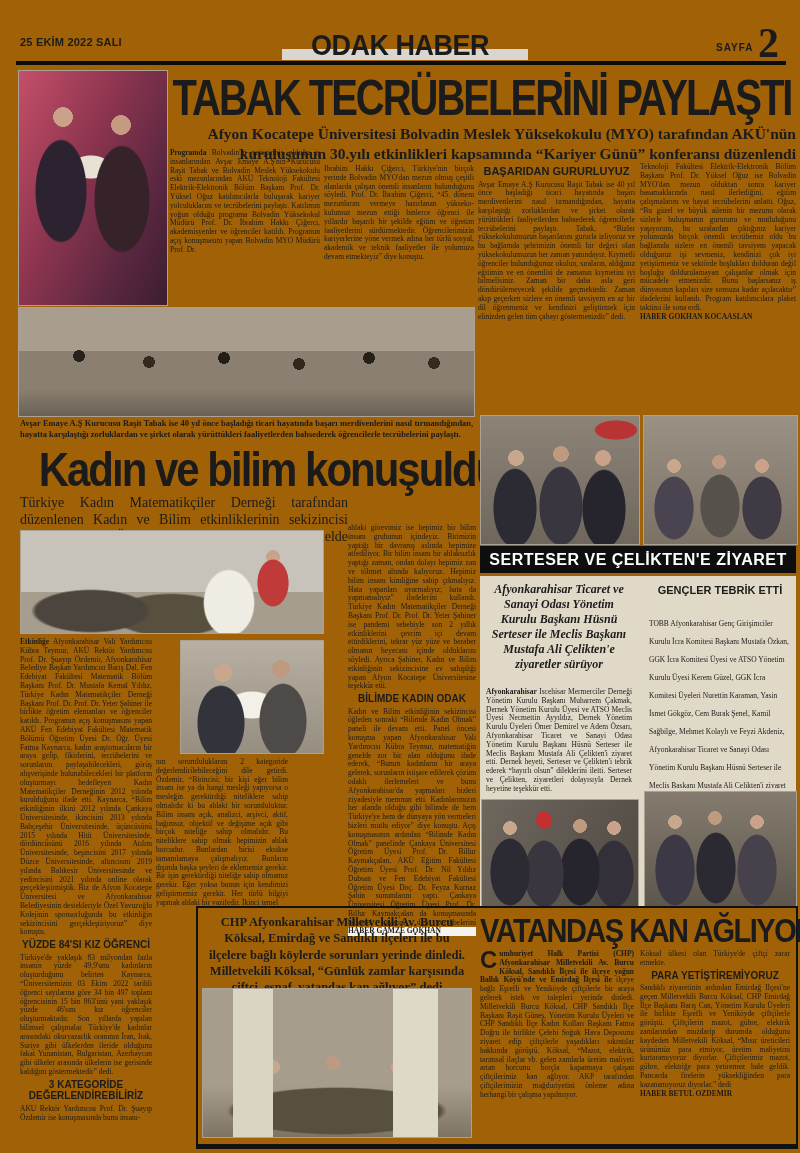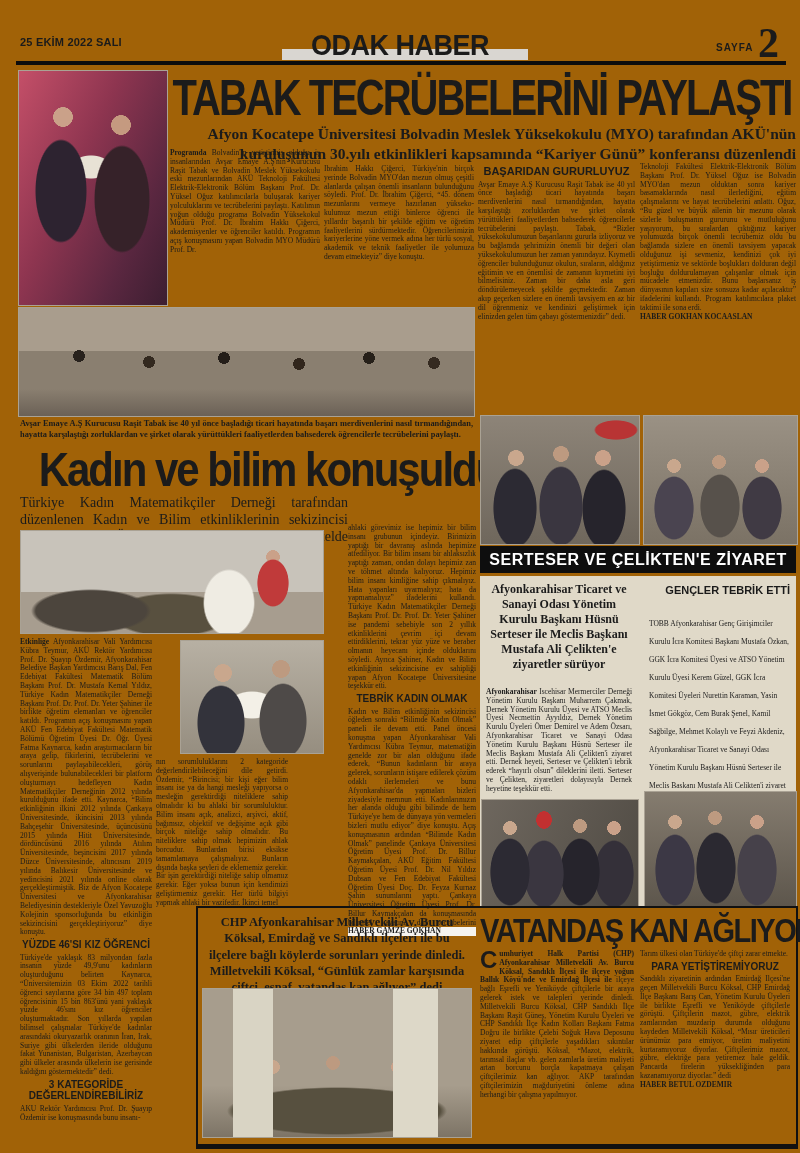--- a/index.html
+++ b/index.html
@@ -157,72 +157,72 @@
   <div>
     <div class="abs h-kadin" style="left:14px;top:442px;">Kadın ve bilim konuşuldu</div>
     <div class="abs sub-kadin" style="left:20px;top:494px;">Türkiye Kadın Matematikçiler Derneği tarafından düzenlenen Kadın ve Bilim etkinliklerinin sekizincisi Afyon Kocatepe Üniversitesi ev sahipliğinde Afbel Otelde gerçekleştirildi</div>
 
     <div class="abs ph ph-podium" style="left:20px;top:530px;width:302px;height:102px;"></div>
 
     <div class="abs" style="left:20px;top:638px;width:132px;height:514px;overflow:hidden;">
       <div class="bodytext">
         <span class="lead">Etkinliğe</span><span> Afyonkarahisar Vali Yardımcısı Kübra Teymur, AKÜ Rektör Yardımcısı Prof. Dr. Şuayıp Özdemir, Afyonkarahisar Belediye Başkan Yardımcısı Barış Dal, Fen Edebiyat Fakültesi Matematik Bölüm Başkanı Prof. Dr. Mustafa Kemal Yıldız, Türkiye Kadın Matematikçiler Derneği Başkanı Prof. Dr. Prof. Dr. Yeter Şahiner ile birlikte öğretim elemanları ve öğrenciler katıldı. Programın açış konuşmasını yapan AKÜ Fen Edebiyat Fakültesi Matematik Bölümü Öğretim Üyesi Dr. Öğr. Üyesi Fatma Kaynarca, kadın araştırmacıların bir araya gelip, fikirlerini, tecrübelerini ve sorunlarını paylaşabilecekleri, görüş alışverişinde bulunabilecekleri bir platform oluşturmayı hedefleyen Kadın Matematikçiler Derneğinin 2012 yılında kurulduğunu ifade etti. Kaynarca, “Bilim etkinliğinin ilkini 2012 yılında Çankaya Üniversitesinde, ikincisini 2013 yılında Bahçeşehir Üniversitesinde, üçüncüsünü 2015 yılında Hitit Üniversitesinde, dördüncüsünü 2016 yılında Atılım Üniversitesinde, beşincisini 2017 yılında Düzce Üniversitesinde, altıncısını 2019 yılında Balıkesir Üniversitesinde ve yedincisini 2021 yılında online olarak gerçekleştirmiştik. Biz de Afyon Kocatepe Üniversitesi ve Afyonkarahisar Belediyesinin destekleriyle Özel Yavuzoğlu Kolejinin sponsorluğunda bu etkinliğin sekizincisini gerçekleştiriyoruz” diye konuştu.</span>
       </div>
-      <div class="colhead sm">YÜZDE 46'SI KIZ ÖĞRENCİ</div>
+      <div class="colhead sm">YÜZDE 84'SI KIZ ÖĞRENCİ</div>
       <div class="bodytext">Türkiye'de yaklaşık 83 milyondan fazla insanın yüzde 49,9'unu kadınların oluşturduğunu belirten Kaynarca, “Üniversitemizin 03 Ekim 2022 tarihli öğrenci sayılarına göre 34 bin 497 toplam öğrencisinin 15 bin 863'ünü yani yaklaşık yüzde 46'sını kız öğrenciler oluşturmaktadır. Son yıllarda yapılan bilimsel çalışmalar Türkiye'de kadınlar arasındaki okuryazarlık oranının İran, Irak, Suriye gibi ülkelerden ileride olduğunu fakat Yunanistan, Bulgaristan, Azerbaycan gibi ülkeler arasında ülkelerin ise gerisinde kaldığını göstermektedir” dedi.</div>
       <div class="colhead sm">3 KATEGORİDE DEĞERLENDİREBİLİRİZ</div>
       <div class="bodytext">AKÜ Rektör Yardımcısı Prof. Dr. Şuayıp Özdemir ise konuşmasında bunu insanı-</div>
     </div>
 
     <div class="abs ph ph-cert" style="left:180px;top:640px;width:142px;height:112px;"></div>
     <div class="abs bodytext" style="left:156px;top:758px;width:132px;height:150px;">nın sorumluluklarını 2 kategoride değerlendirilebileceğini dile getirdi. Özdemir, “Birincisi; bir kişi eğer bilim insanı ise ya da hangi mesleği yapıyorsa o mesleğin gerektirdiği niteliklere sahip olmalıdır ki bu ahlaki bir sorumluluktur. Bilim insanı açık, analizci, arşivci, aktif, bağımsız, objektif ve değişime açık gibi birçok niteliğe sahip olmalıdır. Bu niteliklere sahip olmak hepimizin ahlak borcudur. Bunlardan birisi eksikse tamamlamaya çalışmalıyız. Bunların dışında başka şeyleri de eklememiz gerekir. Bir işin gerektirdiği niteliğe sahip olmamız gerekir. Eğer yoksa bunun için kendimizi geliştirmemiz gerekir. Her türlü bilgiyi yapmak ahlaki bir vazifedir. İkinci temel</div>
 
     <div class="abs" style="left:348px;top:476px;width:128px;height:412px;overflow:hidden;margin-top:48px;">
       <div class="bodytext">ahlaki görevimiz ise hepimiz bir bilim insanı grubunun içindeyiz. Birimizin yaptığı bir davranış aslında hepimize atfediliyor. Bir bilim insanı bir ahlaksızlık yaptığı zaman, ondan dolayı hepimiz zan ve töhmet altında kalıyoruz. Hepimiz bilim insanı kimliğine sahip çıkmalıyız. Hata yapanları uyarmalıyız; hata da yapmamalıyız” ifadelerini kullandı. Türkiye Kadın Matematikçiler Derneği Başkanı Prof. Dr. Prof. Dr. Yeter Şahiner ise pandemi sebebiyle son 2 yıllık etkinliklerini çevrim içi devam ettirdiklerini, tekrar yüz yüze ve beraber olmanın heyecanı içinde olduklarını söyledi. Ayrıca Şahiner, Kadın ve Bilim etkinliğinin sekizincisine ev sahipliği yapan Afyon Kocatepe Üniversitesine teşekkür etti.</div>
-      <div class="colhead sm">TEBRİK KADIN OLMAK</div>
+      <div class="colhead sm">BİLİMDE KADIN ODAK</div>
       <div class="bodytext">Kadın ve Bilim etkinliğinin sekizincisi öğleden sonraki “Bilimde Kadın Olmak” paneli ile devam etti. Panel öncesi konuşma yapan Afyonkarahisar Vali Yardımcısı Kübra Teymur, matematiğin genelde zor bir alan olduğunu ifade ederek, “Bunun kadınların bir araya gelerek, sorunların istişare edilerek çözüm odaklı ilerlemeleri ve bunu Afyonkarahisar'da yapmaları bizleri ziyadesiyle memnun etti. Kadınlarımızın her alanda olduğu gibi bilimde de hem Türkiye'ye hem de dünyaya yön vermeleri bizleri mutlu ediyor” diye konuştu. Açış konuşmasının ardından “Bilimde Kadın Olmak” panelinde Çankaya Üniversitesi Öğretim Üyesi Prof. Dr. Billur Kaymakçalan, AKÜ Eğitim Fakültesi Öğretim Üyesi Prof. Dr. Nil Yıldız Dubsan ve Fen Edebiyat Fakültesi Öğretim Üyesi Doç. Dr. Feyza Kurnaz Şahin sunumlarını yaptı. Çankaya Üniversitesi Öğretim Üyesi Prof. Dr. Billur Kaymakçalan da konuşmasında bilimsel hayatına dair tecrübelerini paylaştı. Bilim ve Kadın VIII etkinliği soru cevabın ardından tarihi Afyonkarahisar gezisi ile sona erdi.</div>
       <div class="bodytext byline" style="position:absolute;left:0;bottom:0;width:100%;background:#f5f3ef;">HABER GAMZE GÖKHAN</div>
     </div>
   </div>
 
   <div>
     <div class="abs ph ph-sert-top" style="left:480px;top:415px;width:158px;height:128px;"></div>
     <div class="abs ph ph-genc-top" style="left:643px;top:415px;width:153px;height:128px;"></div>
     <div class="abs bar-head" style="left:480px;top:546px;width:316px;height:27px;">SERTESER VE ÇELİKTEN'E ZİYARET</div>
     <div class="abs beige" style="left:480px;top:576px;width:316px;height:332px;"></div>
 
-    <div class="abs sub-serteser" style="left:486px;top:582px;width:146px;">Afyonkarahisar Ticaret ve Sanayi Odası Yönetim Kurulu Başkanı Hüsnü Serteser ile Meclis Başkanı Mustafa Ali Çelikten'e ziyaretler sürüyor</div>
+    <div class="abs sub-serteser" style="left:486px;top:582px;width:146px;font-style:italic;">Afyonkarahisar Ticaret ve Sanayi Odası Yönetim Kurulu Başkanı Hüsnü Serteser ile Meclis Başkanı Mustafa Ali Çelikten'e ziyaretler sürüyor</div>
     <div class="abs bodytext" style="left:486px;top:688px;width:146px;height:108px;">
       <span class="lead">Afyonkarahisar</span><span> İscehisar Mermerciler Derneği Yönetim Kurulu Başkanı Muharrem Çakmak, Dernek Yönetim Kurulu Üyesi ve ATSO Meclis Üyesi Necmettin Ayyıldız, Dernek Yönetim Kurulu Üyeleri Ömer Demirel ve Adem Özsarı, Afyonkarahisar Ticaret ve Sanayi Odası Yönetim Kurulu Başkanı Hüsnü Serteser ile Meclis Başkanı Mustafa Ali Çelikten'i ziyaret etti. Dernek heyeti, Serteser ve Çelikten'i tebrik ederek “hayırlı olsun” dileklerini iletti. Serteser ve Çelikten, ziyaretleri dolayısıyla Dernek heyetine teşekkür etti.</span>
     </div>
     <div class="abs ph ph-sert-bot" style="left:481px;top:799px;width:156px;height:107px;"></div>
   </div>
 
   <div>
-    <div class="abs colhead" style="left:650px;top:582px;width:140px;text-align:right;">GENÇLER TEBRİK ETTİ</div>
+    <div class="abs colhead" style="left:650px;top:582px;width:140px;">GENÇLER TEBRİK ETTİ</div>
     <div class="abs" style="left:649px;top:612px;width:141px;height:176px;overflow:hidden;">
       <span class="bodytext" style="display:inline;">TOBB Afyonkarahisar Genç Girişimciler Kurulu İcra Komitesi Başkanı Mustafa Özkan, GGK İcra Komitesi Üyesi ve ATSO Yönetim Kurulu Üyesi Kerem Güzel, GGK İcra Komitesi Üyeleri Nurettin Karaman, Yasin İsmet Gökgöz, Cem Burak Şenel, Kamil Sağbilge, Mehmet Kolaylı ve Feyzi Akdeniz, Afyonkarahisar Ticaret ve Sanayi Odası Yönetim Kurulu Başkanı Hüsnü Serteser ile Meclis Başkanı Mustafa Ali Çelikten'i ziyaret etti. GGK heyeti, Serteser ile Çelikten'i tebrik ederek “hayırlı olsun” dileklerini iletti. Serteser ve Çelikten, ziyaret dolayısıyla teşekkür ederek genç girişimciliğin önemine dikkat çekti.</span>
       
     </div>
     <div class="abs ph ph-genc-bot" style="left:644px;top:791px;width:151px;height:115px;"></div>
   </div>
 
   <div>
     <div class="abs boxframe" style="left:196px;top:906px;width:598px;height:236px;"></div>
     <div class="abs sub-chp" style="left:204px;top:914px;width:266px;">CHP Afyonkarahisar Milletvekili Av. Burcu Köksal, Emirdağ ve Sandıklı ilçeleri ile bu ilçelere bağlı köylerde sorunları yerinde dinledi. Milletvekili Köksal, “Günlük zamlar karşısında çiftçi, esnaf, vatandaş kan ağlıyor” dedi</div>
     <div class="abs ph ph-chp" style="left:202px;top:988px;width:268px;height:148px;"></div>
 
     <div class="abs h-vatandas" style="left:480px;top:912px;">VATANDAŞ KAN AĞLIYOR</div>
 
     <div class="abs bodytext" style="left:480px;top:950px;width:154px;height:186px;">
       <span class="dropcap">C</span><span class="lead">umhuriyet Halk Partisi (CHP) Afyonkarahisar Milletvekili Av. Burcu Köksal, Sandıklı İlçesi ile ilçeye yoğun Ballık Köyü'nde ve Emirdağ İlçesi ile</span>
       <span>ilçeye bağlı Eşrefli ve Yeniköyde çiftçilerle bir araya gelerek istek ve talepleri yerinde dinledi. Milletvekili Burcu Köksal, CHP Sandıklı İlçe Başkanı Raşit Güneş, Yönetim Kurulu Üyeleri ve CHP Sandıklı İlçe Kadın Kolları Başkanı Fatma Doğru ile birlikte Çelebi Soğuk Hava Deposunu ziyaret edip çiftçilerle yaşadıkları sıkıntılar hakkında görüştü. Köksal, “Mazot, elektrik, tarımsal ilaçlar vb. gelen zamlarla üretim maliyeti artan borcunu borçla kapatmaya çalışan çiftçilerimiz kan ağlıyor. AKP tarafından çiftçilerimizin mağduriyetini önleme adına herhangi bir çalışma yapılmıyor.</span>
     </div>
 
     <div class="abs" style="left:640px;top:950px;width:150px;height:188px;overflow:hidden;">
-      <div class="bodytext">Tarım ülkesi olan Türkiye'de çiftçi zarar etmekte.</div>
+      <div class="bodytext">Köksal ülkesi olan Türkiye'de çiftçi zarar etmekte.</div>
       <div class="colhead sm">PARA YETİŞTİREMİYORUZ</div>
       <div class="bodytext">Sandıklı ziyaretinin ardından Emirdağ İlçesi'ne geçen Milletvekili Burcu Köksal, CHP Emirdağ İlçe Başkanı Barış Can, Yönetim Kurulu Üyeleri ile birlikte Eşrefli ve Yeniköyde çiftçilerle görüştü. Çiftçilerin mazot, gübre, elektrik zamlarından muzdarip durumda olduğunu kaydeden Milletvekili Köksal, “Mısır üreticileri ürünümüz para etmiyor, üretim maliyetini kurtaramıyoruz diyorlar. Çiftçilerimiz mazot, gübre, elektriğe para yetiremez hale geldik. Pancarda firelerin yüksekliğinden para kazanamıyoruz diyorlar.” dedi</div>
       <div class="bodytext byline">HABER BETÜL ÖZDEMİR</div>
     </div>
   </div>
 
 </div>
 
 </body></html>

